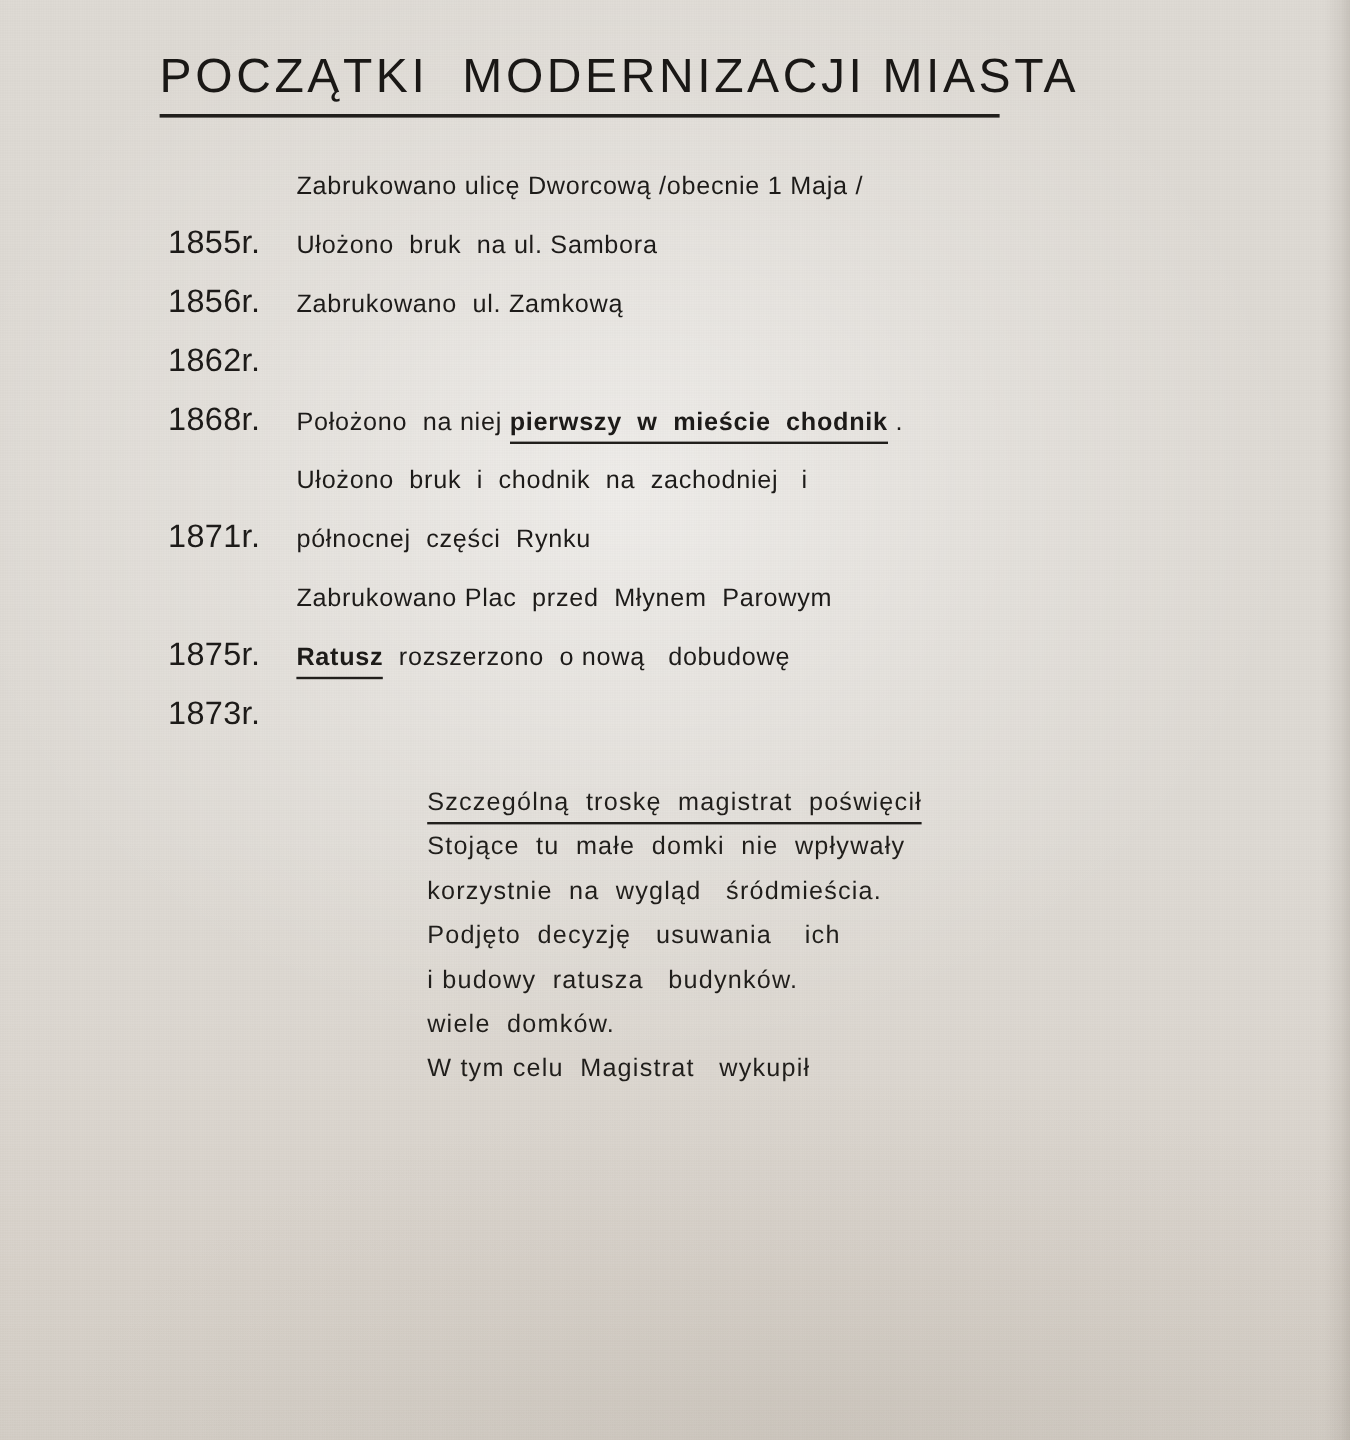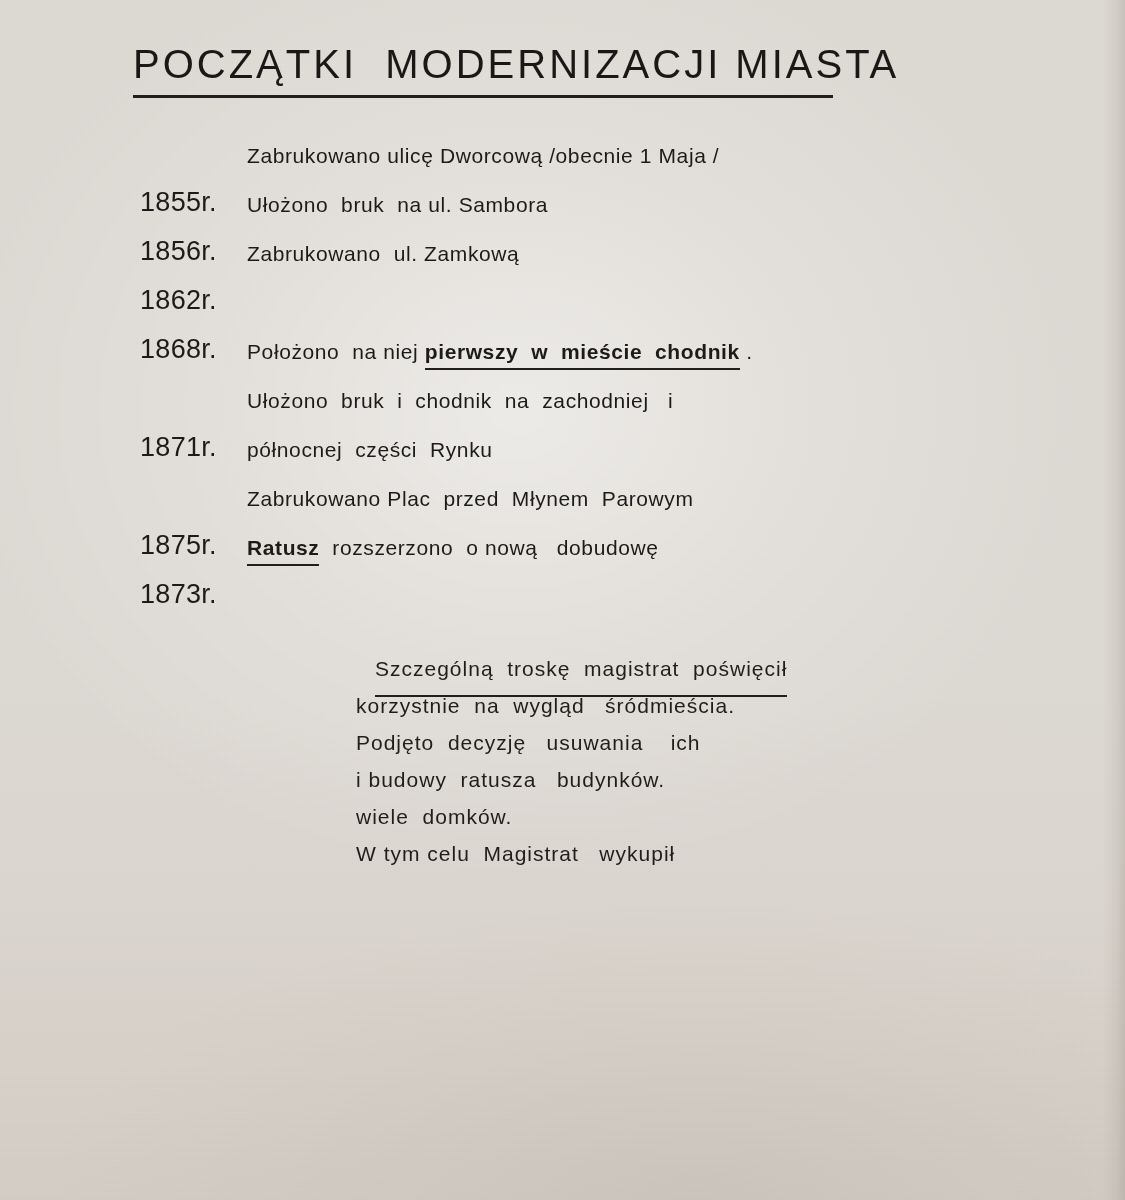--- a/index.html
+++ b/index.html
@@ -158,22 +158,21 @@
   .note-line {
     font-size: 21px;
     letter-spacing: 1.0px;
     line-height: 37px;
     white-space: pre;
     height: 37px;
     color: #201e1b;
   }
   .note-line.underlined > span {
     border-bottom: 2px solid #211f1c;
-    padding-bottom: 15px;
-    margin-left: 19px;
+    padding-bottom: 5px;
   }
 </style>
 </head>
 <body>
 
 <div id="board">
   <div id="grain"></div>
   <div id="shade-bottom"></div>
   <div id="shade-right"></div>
 
@@ -215,20 +214,21 @@
           <div class="text">Zabrukowano Plac  przed  Młynem  Parowym</div>
         </div>
         <div class="entry">
           <div class="year">1873r.</div>
           <div class="text"><span class="ul">Ratusz</span><span>  rozszerzono  o nową   dobudowę</span></div>
         </div>
       </div>
 
     <div class="note-block" id="note-block">
         <div class="note-line underlined"><span>Szczególną  troskę  magistrat  poświęcił</span></div>
+        <div class="note-line"><span>Stojące  tu  małe  domki  nie  wpływały</span></div>
         <div class="note-line"><span>korzystnie  na  wygląd   śródmieścia.</span></div>
         <div class="note-line"><span>Podjęto  decyzję   usuwania    ich</span></div>
         <div class="note-line"><span>i budowy  ratusza   budynków.</span></div>
         <div class="note-line"><span>wiele  domków.</span></div>
         <div class="note-line"><span>W tym celu  Magistrat   wykupił</span></div>
       </div>
 
   </div>
 </div>
 

